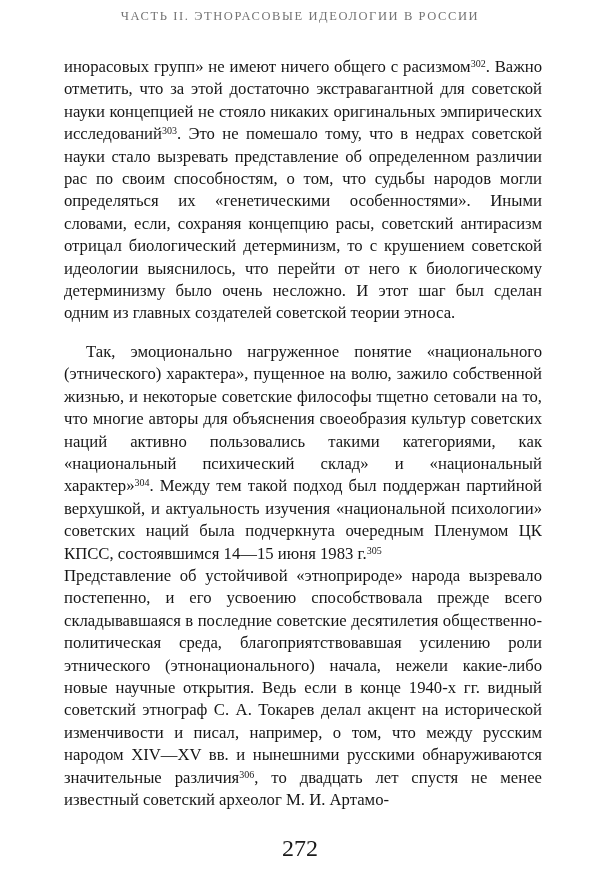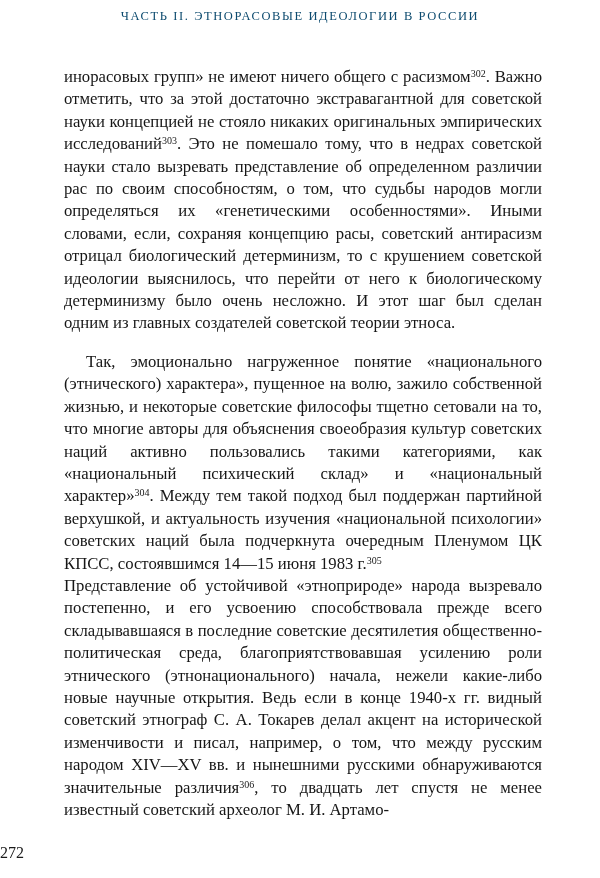--- a/index.html
+++ b/index.html
@@ -19,26 +19,26 @@
     width: 600px;
     height: 878px;
     position: relative;
   }
   .running-head {
     padding-top: 9px;
     text-align: center;
     font-size: 12.5px;
     letter-spacing: 1.6px;
     font-weight: normal;
-    color: #0c4a6e;
+    color: #737373;
     white-space: nowrap;
   }
   .body-text {
     position: absolute;
-    top: 66px;
+    top: 56px;
     left: 64px;
     width: 478px;
     text-align: justify;
     font-size: 16.7px;
     line-height: 22.4px;
     color: #161616;
   }
   .body-text p {
     margin: 0;
     padding: 0;
@@ -51,22 +51,22 @@
     font-size: 10px;
     line-height: 0;
     vertical-align: 5px;
     letter-spacing: 0;
   }
   .page-number {
     position: absolute;
     bottom: 16px;
     left: 0;
     width: 100%;
-    text-align: left;
-    font-size: 16px;
+    text-align: center;
+    font-size: 24px;
     color: #1a1a1a;
   }
 </style>
 </head>
 <body>
 
 <div class="page">
 
   <div class="running-head">ЧАСТЬ II. ЭТНОРАСОВЫЕ ИДЕОЛОГИИ В РОССИИ</div>
 

